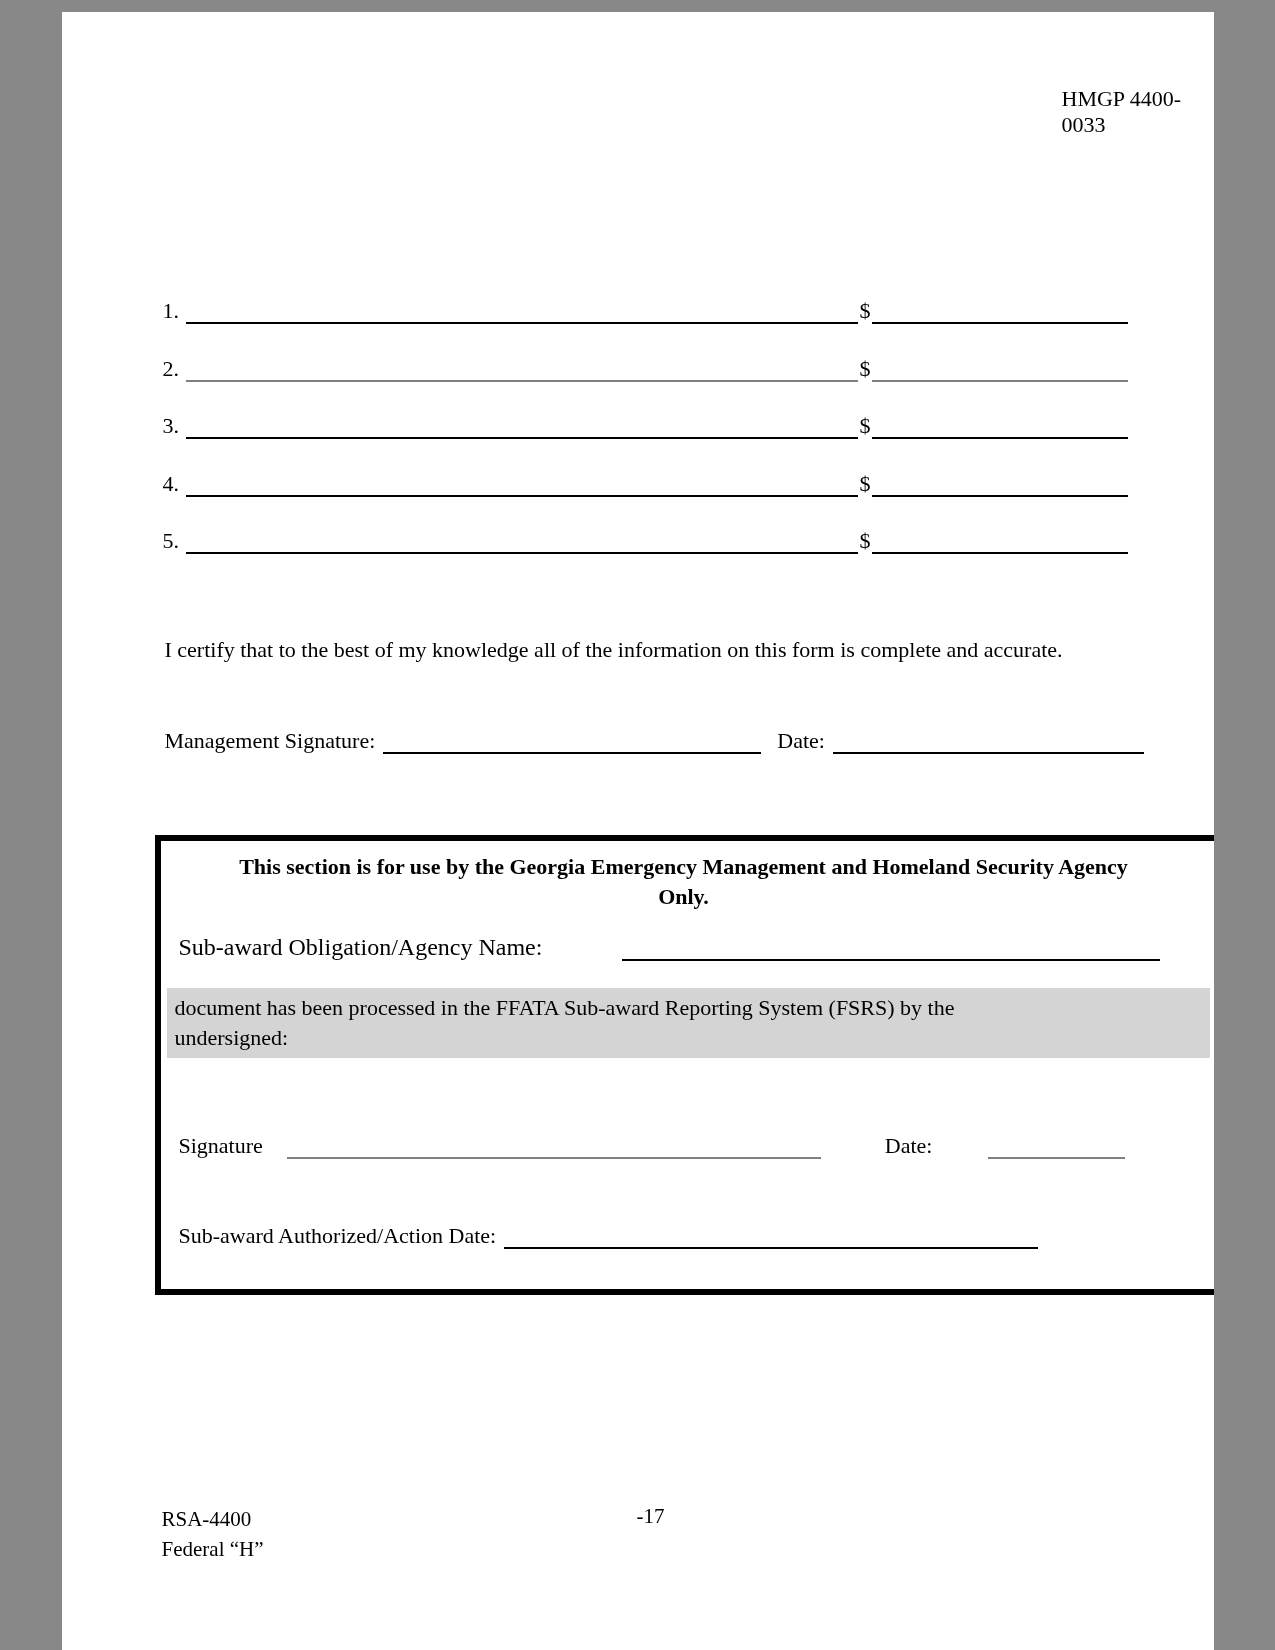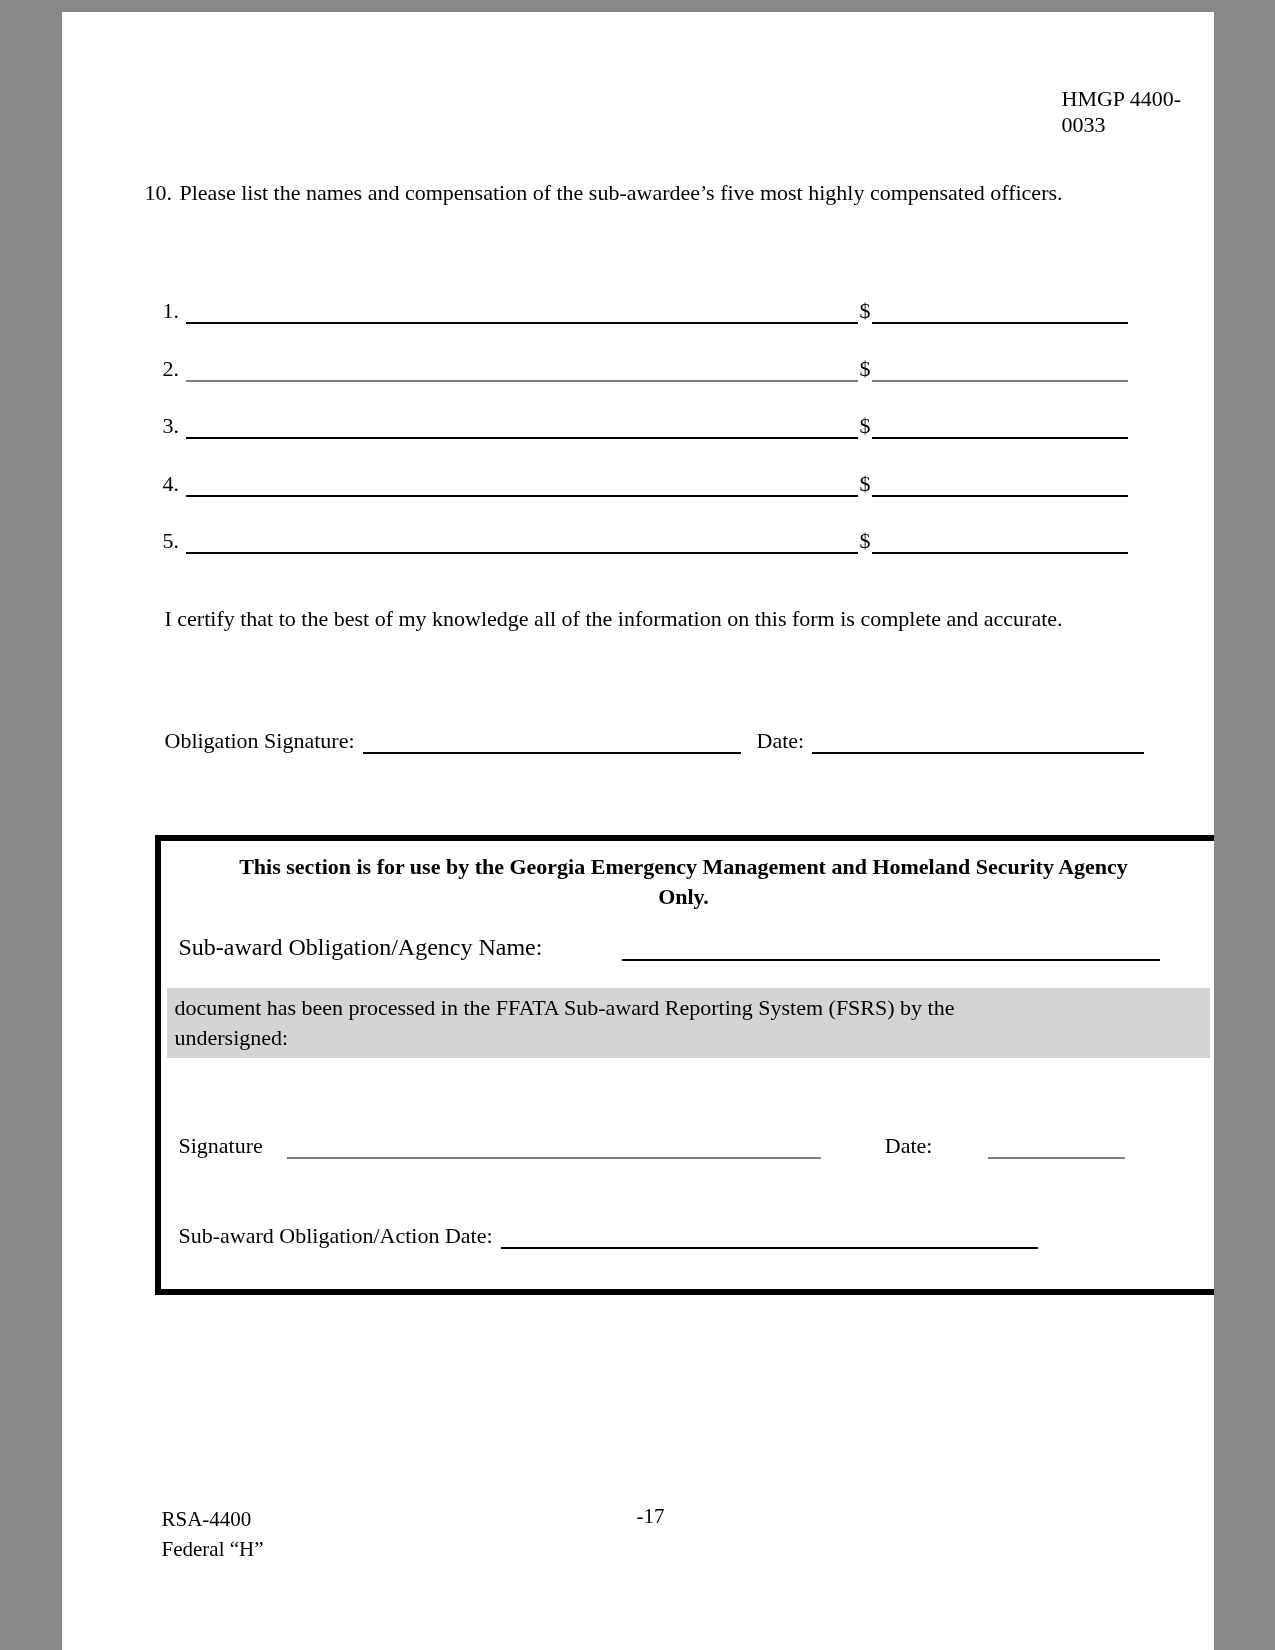--- a/index.html
+++ b/index.html
@@ -27,21 +27,21 @@
     display:flex;align-items:flex-end;font-size:22px;
   }
   .officer-row .num{width:23px;flex:none;}
   .blank{height:0;border-bottom:2px solid #000;flex:none;}
   .name-line{width:672px;}
   .dollar{flex:none;padding:0 1px 0 2px;}
   .amount-line{flex:1;}
   .gray-line .blank{border-bottom-color:#808080;}
 
   
-  .certify{top:594px;left:103px;width:1080px;font-size:22px;}
+  .certify{top:625px;left:103px;width:1080px;font-size:22px;}
 
   
   .auth-row{
     top:712px;left:103px;width:979px;height:30px;
     display:flex;align-items:flex-end;font-size:22px;
   }
   .sp8{width:8px;flex:none;}
   .sp16{width:16px;flex:none;}
   .auth-sig-line{width:378px;}
   .auth-date-line{flex:1;}
@@ -79,24 +79,20 @@
   .footer-left{top:1492px;left:100px;font-size:21px;line-height:30px;}
   .footer-page{top:1492px;left:575px;font-size:21px;}
 </style>
 </head>
 <body>
 
 <div class="page">
 
   <div class="abs hdr-ref">HMGP 4400-0033</div>
 
-  <div class="abs question">
-    <span class="q-num">10.</span>
-    <span>Please list the names and compensation of the sub-awardee’s five most highly compensated officers.</span>
-  </div>
 
   <div class="abs officer-row" style="top:282px">
     <span class="num">1.</span>
     <span class="blank name-line"></span>
     <span class="dollar">$</span>
     <span class="blank amount-line"></span>
   </div>
 
   <div class="abs officer-row gray-line" style="top:340px">
     <span class="num">2.</span>
@@ -122,21 +118,21 @@
   <div class="abs officer-row" style="top:512px">
     <span class="num">5.</span>
     <span class="blank name-line"></span>
     <span class="dollar">$</span>
     <span class="blank amount-line"></span>
   </div>
 
   <div class="abs certify">I certify that to the best of my knowledge all of the information on this form is complete and accurate.</div>
 
   <div class="abs auth-row">
-    <span>Obligation Signature:</span>
+    <span>Management Signature:</span>
     <span class="sp8"></span>
     <span class="blank auth-sig-line"></span>
     <span class="sp16"></span>
     <span>Date:</span>
     <span class="sp8"></span>
     <span class="blank auth-date-line"></span>
   </div>
 
   <div class="abs gema-box">
 
@@ -159,21 +155,21 @@
     <div class="box-sig-row">
       <span>Signature</span>
       <span class="blank box-sig-line"></span>
       <span class="sp16"></span>
       <span>Date:</span>
       <span class="sp8"></span>
       <span class="blank box-date-line"></span>
     </div>
 
     <div class="action-row">
-      <span>Sub-award Obligation/Action Date:</span>
+      <span>Sub-award Authorized/Action Date:</span>
       <span class="sp8"></span>
       <span class="blank action-line"></span>
     </div>
 
   </div>
 
   <div class="abs footer-left">
     <div>RSA-4400</div>
     <div>Federal “H”</div>
   </div>

